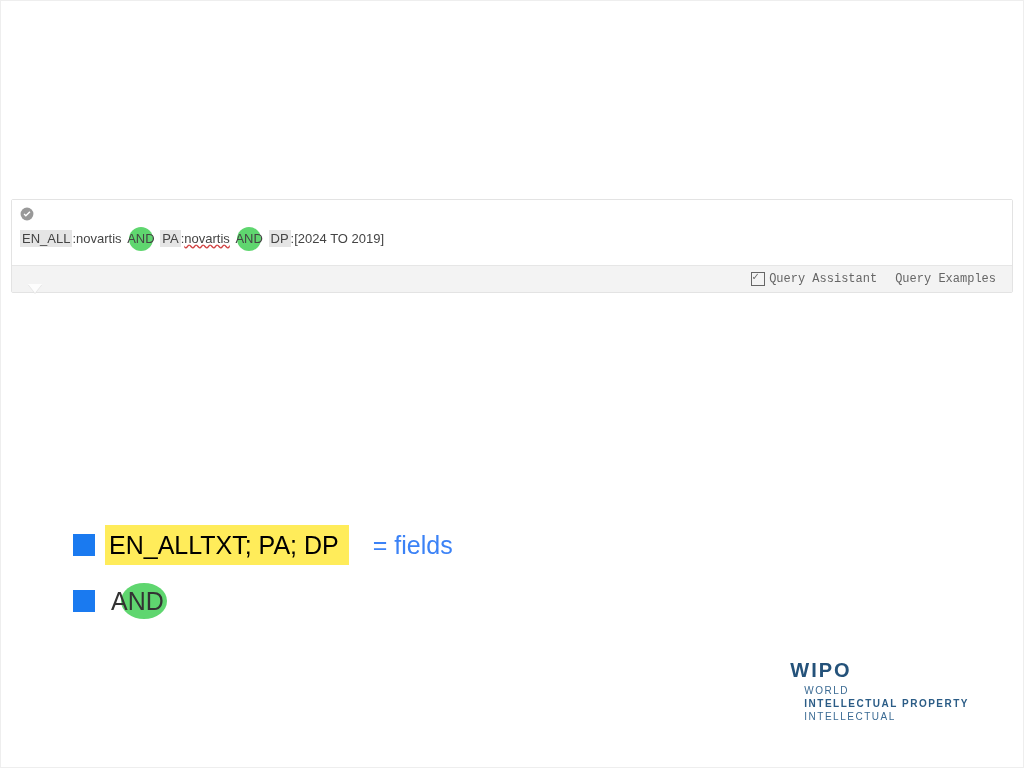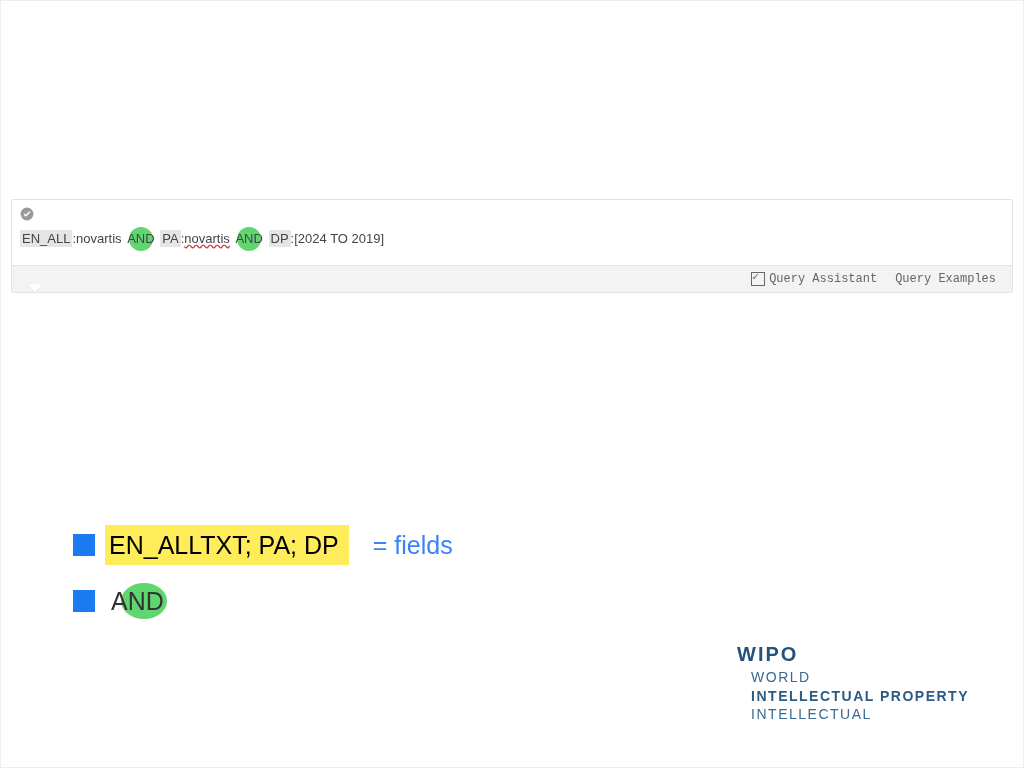--- a/index.html
+++ b/index.html
@@ -169,21 +169,21 @@
     font-family: Arial, sans-serif;
     text-align: left;
   }
   .wipo-main {
     font-size: 20px;
     font-weight: 700;
     color: #24527a;
     letter-spacing: 2px;
   }
   .wipo-sub {
-    font-size: 14px;
+    font-size: 10px;
     letter-spacing: 1.5px;
     color: #3a6a93;
     line-height: 1.3;
     margin-top: 2px;
     margin-left: 14px;
   }
   .wipo-bold { font-weight: 700; color: #2b5c86; }
 </style>
 </head>
 <body>

